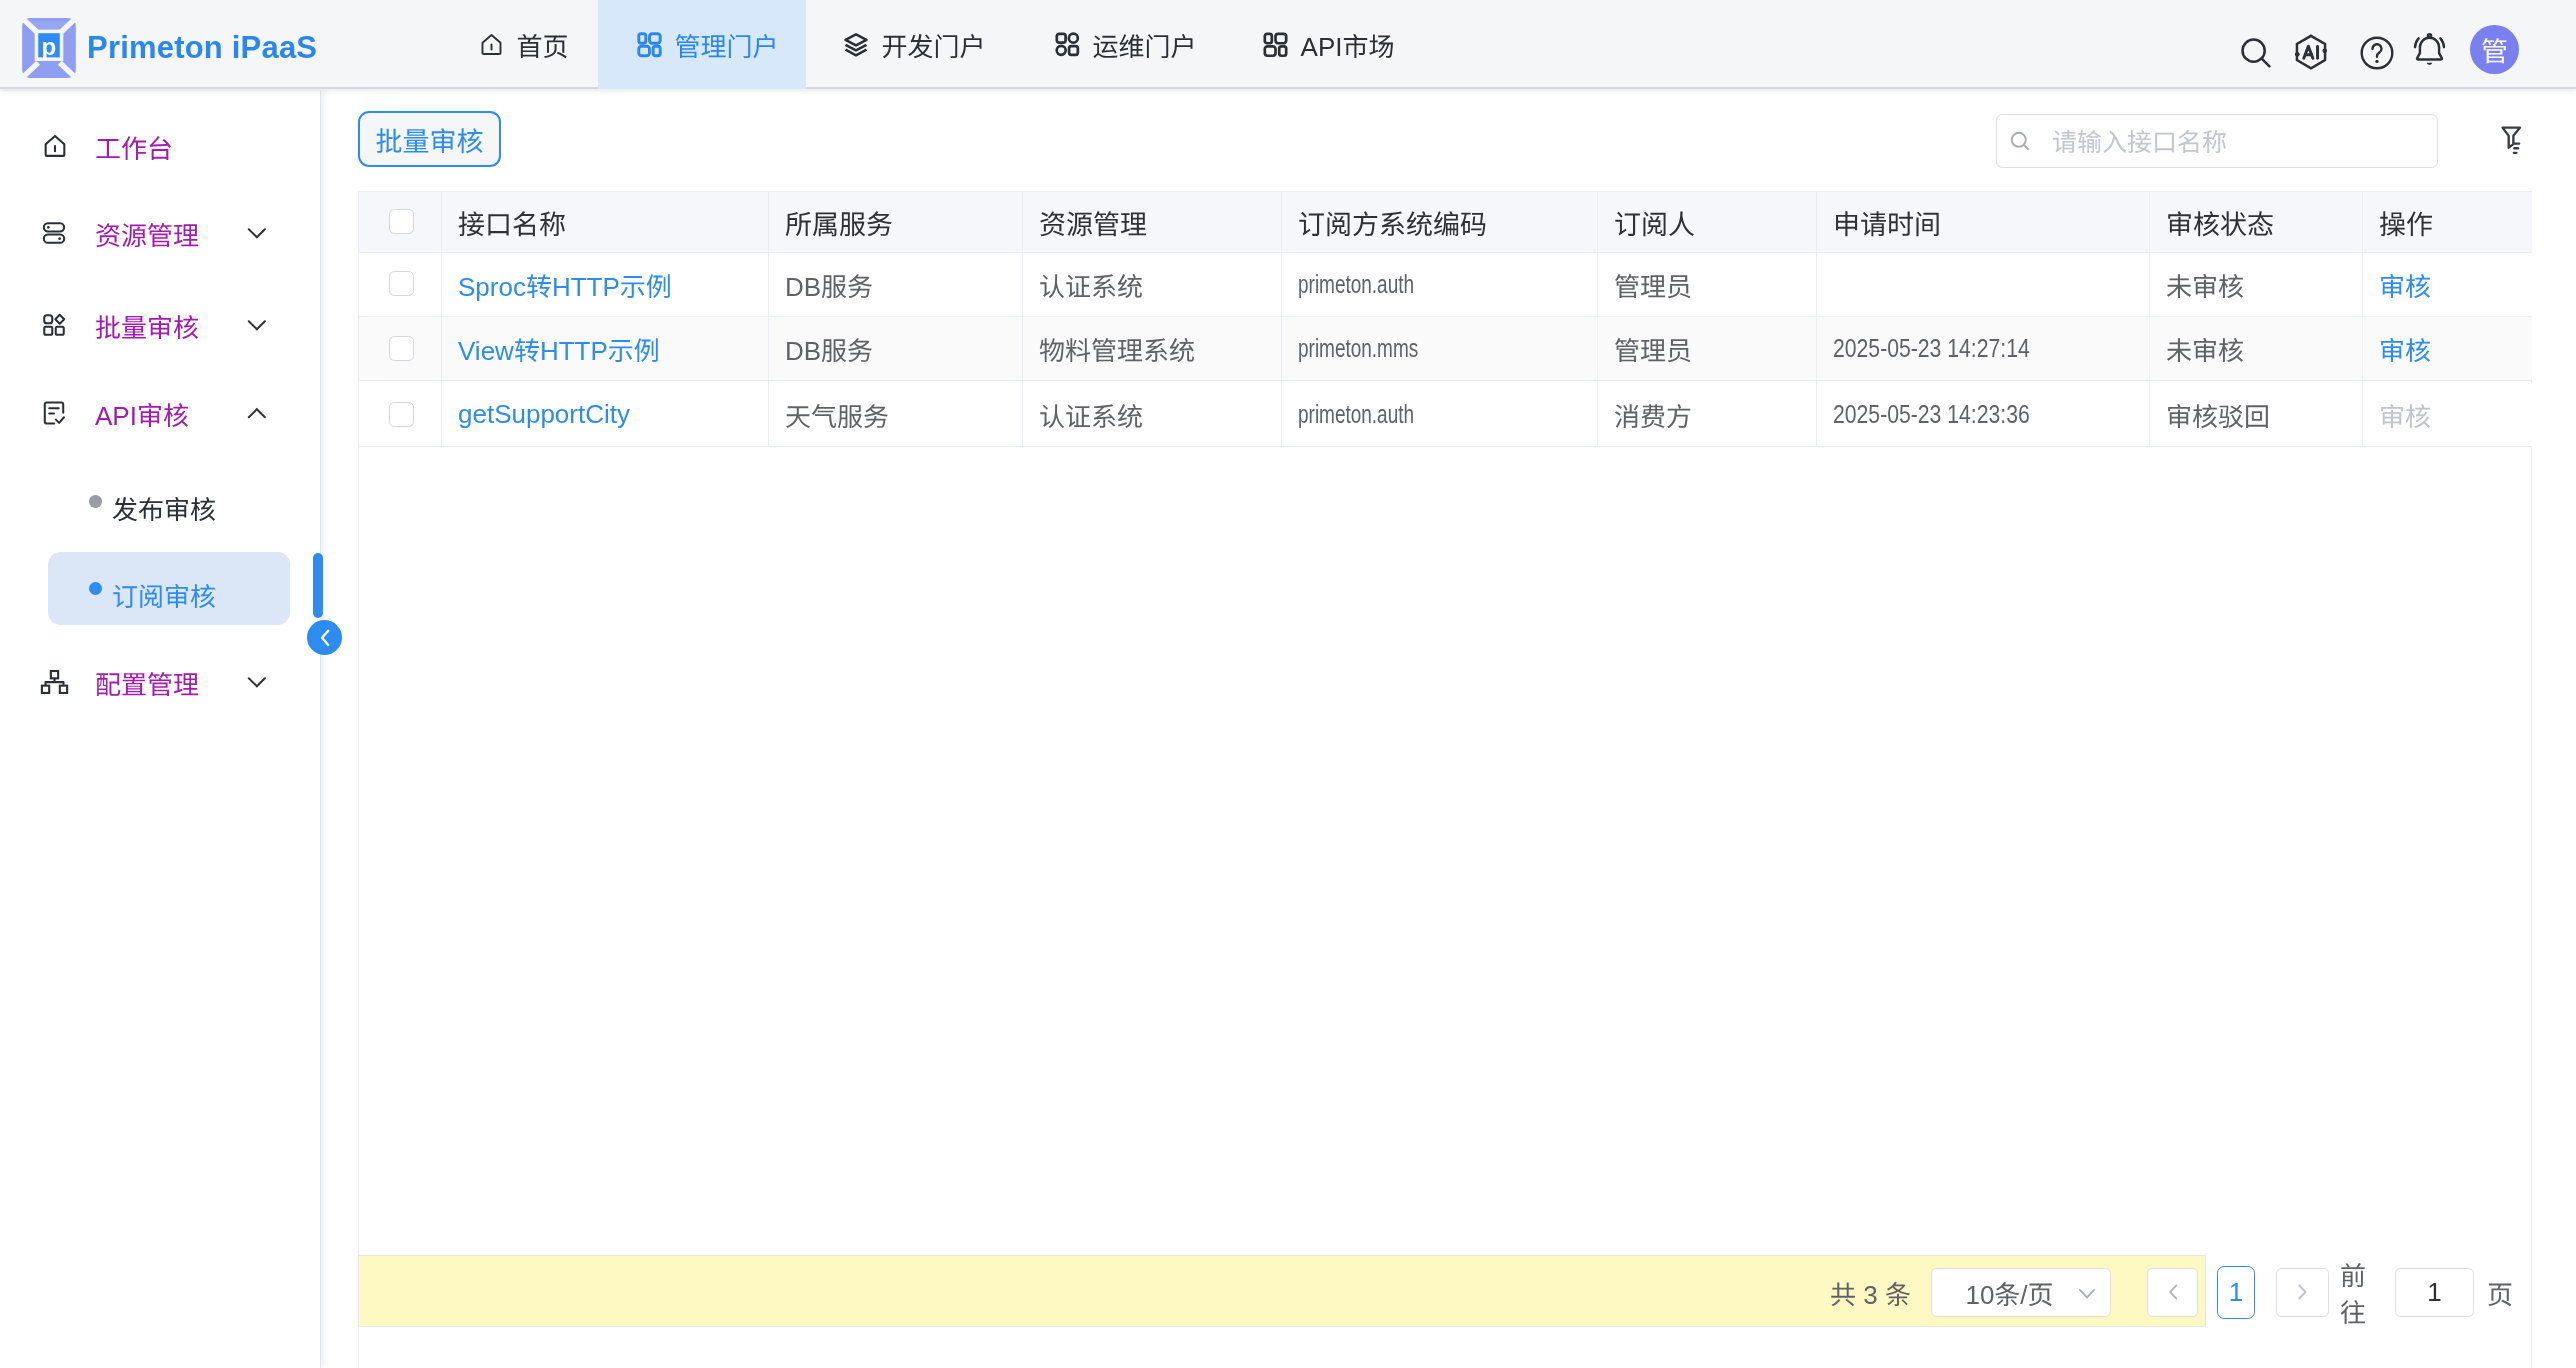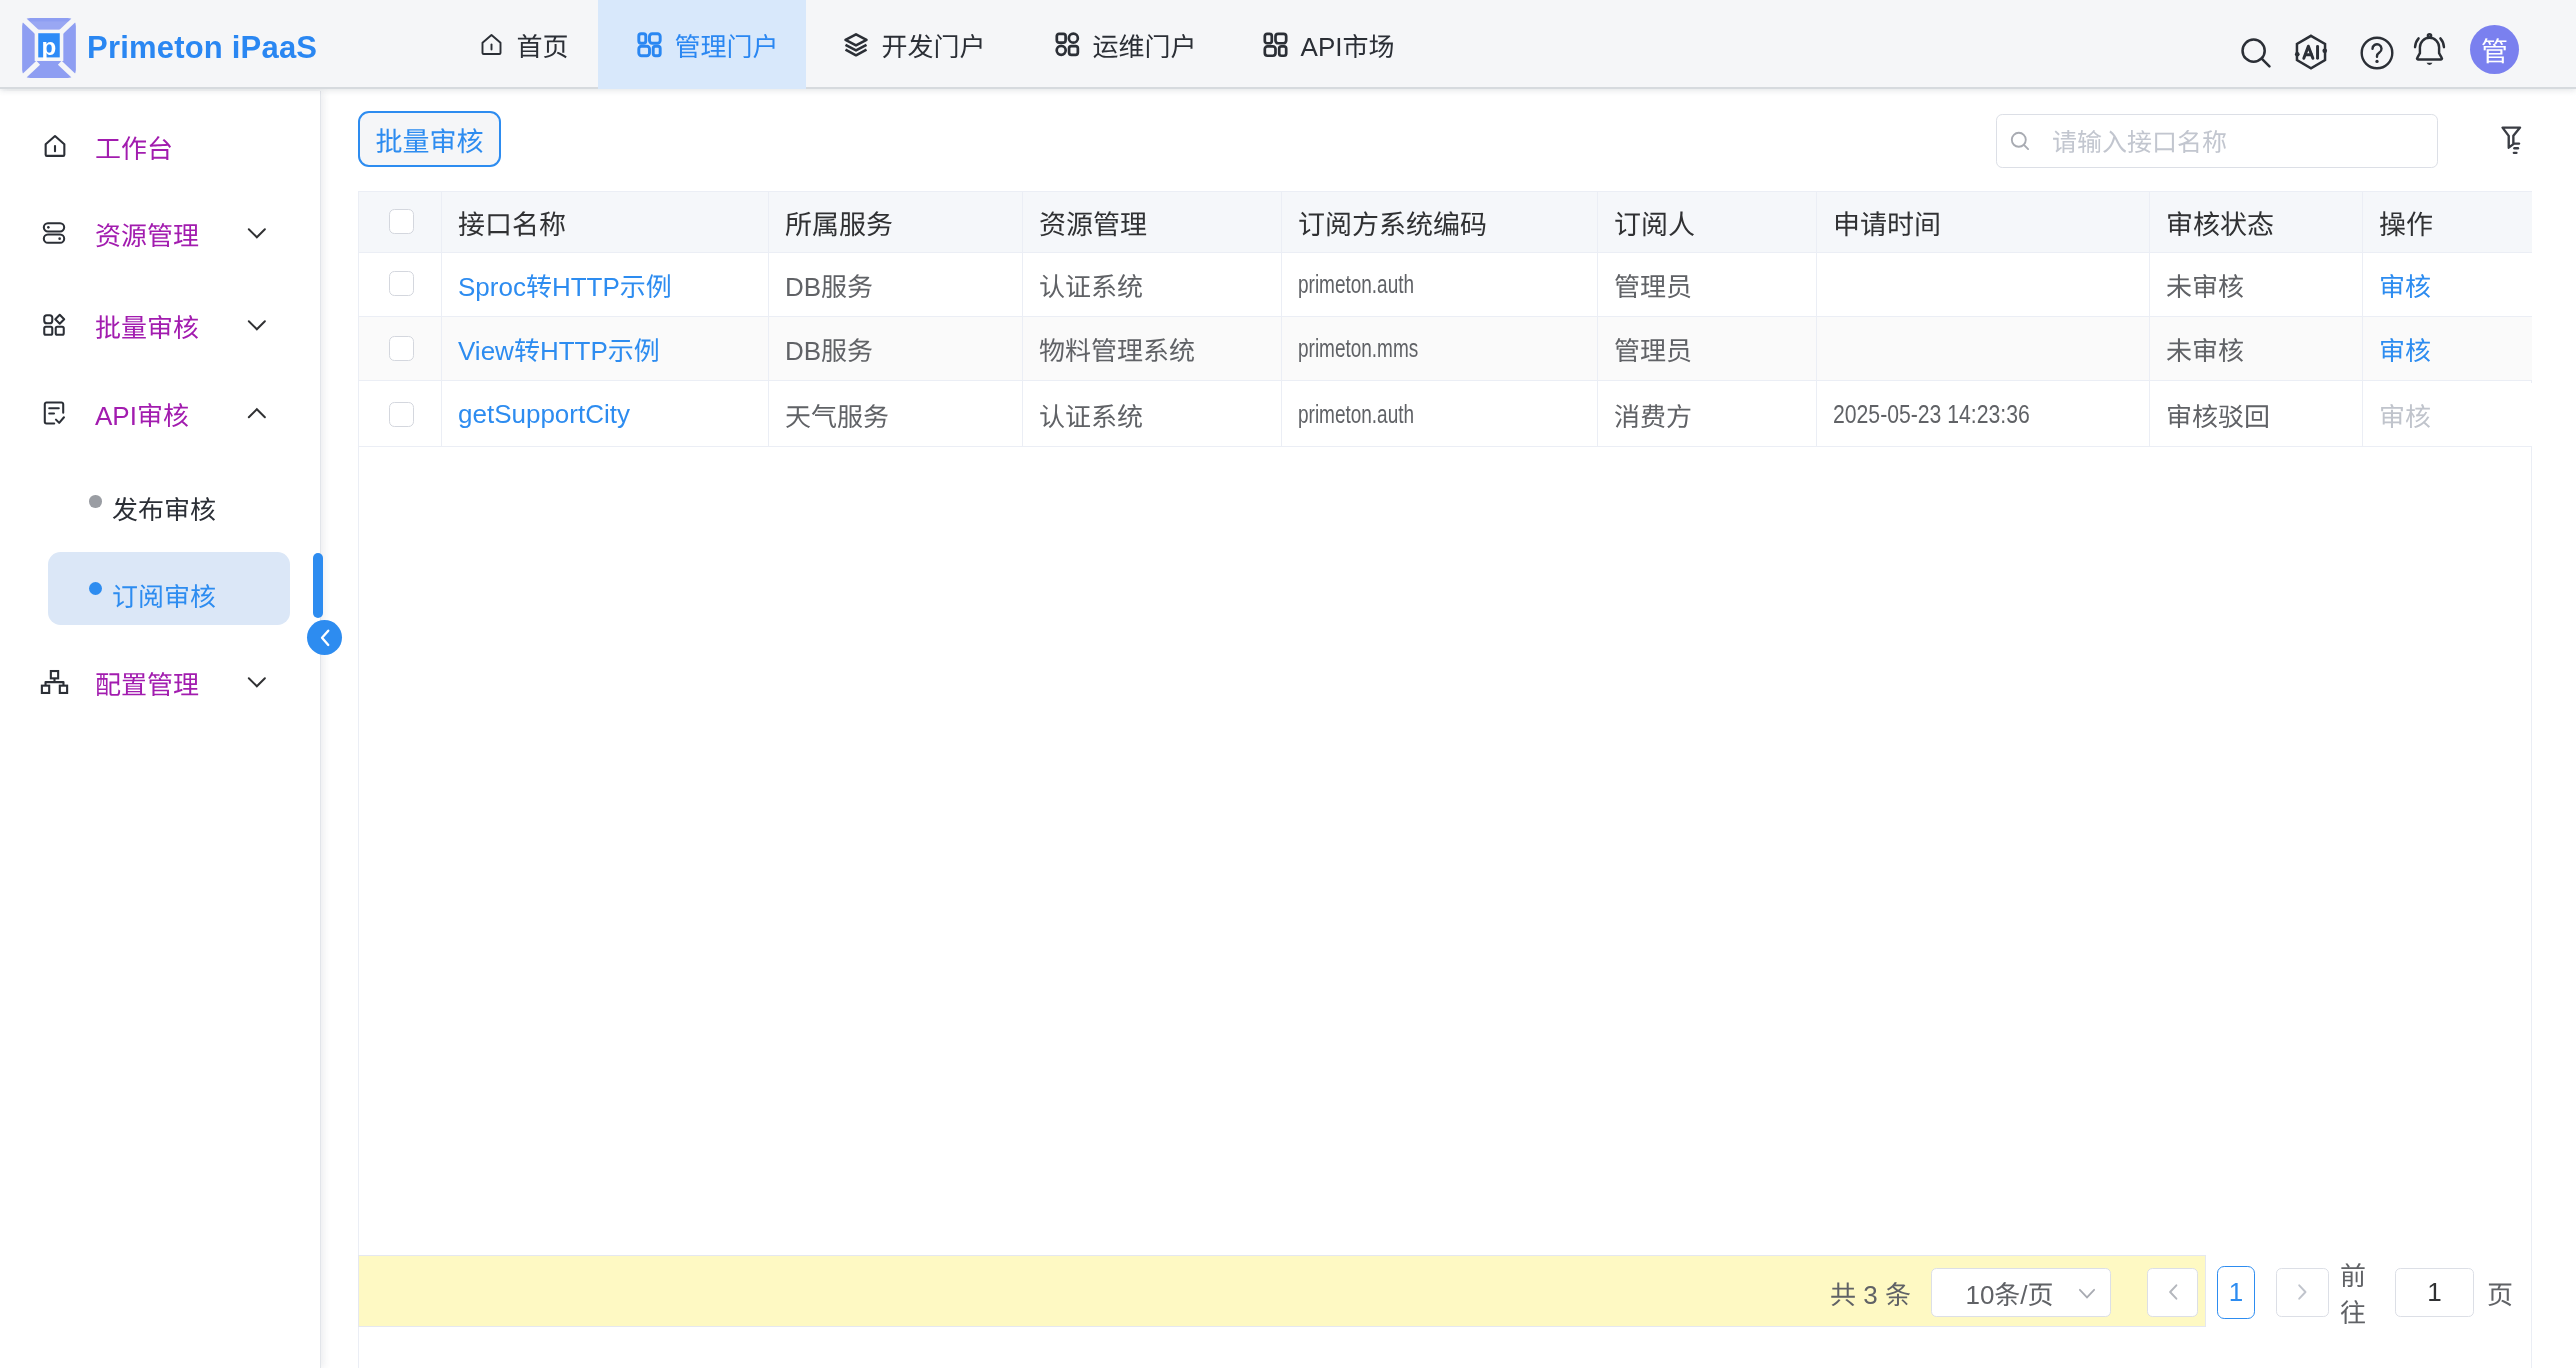--- a/index.html
+++ b/index.html
@@ -243,20 +243,23 @@
     </div>
     <div class="trow" style="top:125px;height:64px;background:#fafafa">
       <div class="cbox" style="top:19px"></div>
       <div class="cell link" style="left:99px">View转HTTP示例</div>
       <div class="cell" style="left:426px">DB服务</div>
       <div class="cell" style="left:680px">物料管理系统</div>
       <div class="cell" style="left:939px">
         <span class="nrw" style="transform:scaleX(.73)">primeton.mms</span>
       </div>
       <div class="cell" style="left:1255px">管理员</div>
+      <div class="cell" style="left:1474px">
+        <span class="nrw" style="transform:scaleX(.815)">2025-05-23 14:27:14</span>
+      </div>
       <div class="cell" style="left:1807px">未审核</div>
       <div class="cell link" style="left:2020px">审核</div>
     </div>
     <div class="trow" style="top:191px;height:64px">
       <div class="cbox" style="top:19px"></div>
       <div class="cell link" style="left:99px">getSupportCity</div>
       <div class="cell" style="left:426px">天气服务</div>
       <div class="cell" style="left:680px">认证系统</div>
       <div class="cell" style="left:939px">
         <span class="nrw" style="transform:scaleX(.73)">primeton.auth</span>

